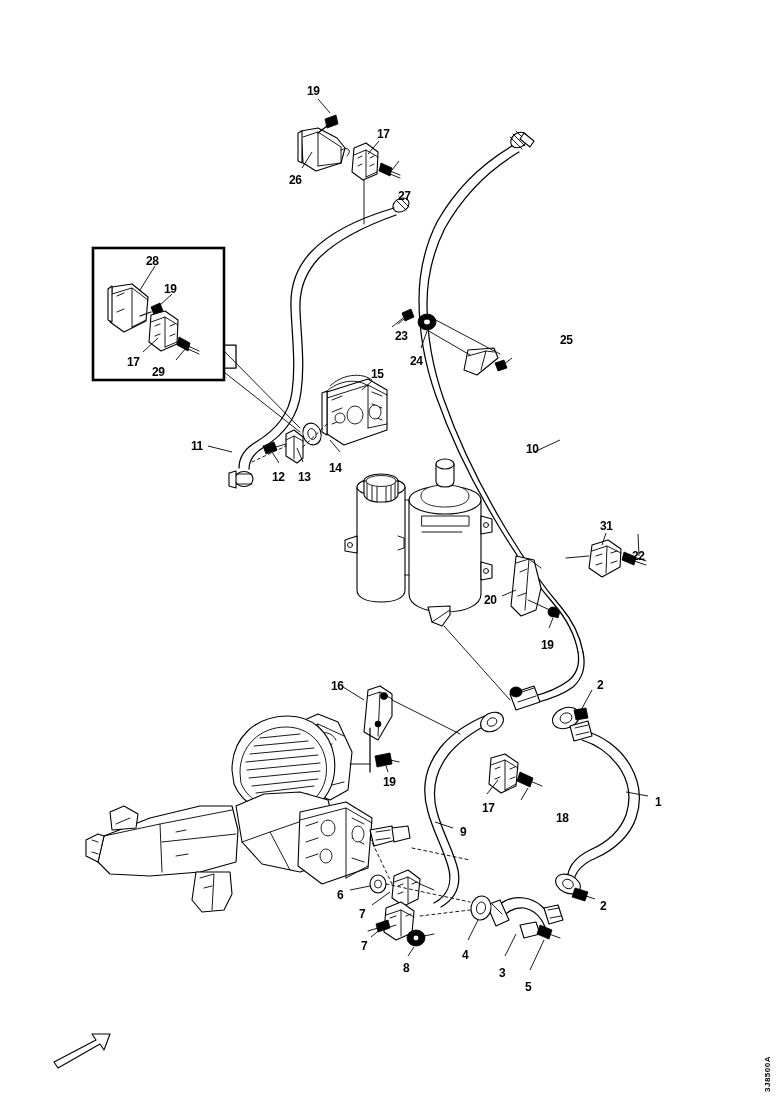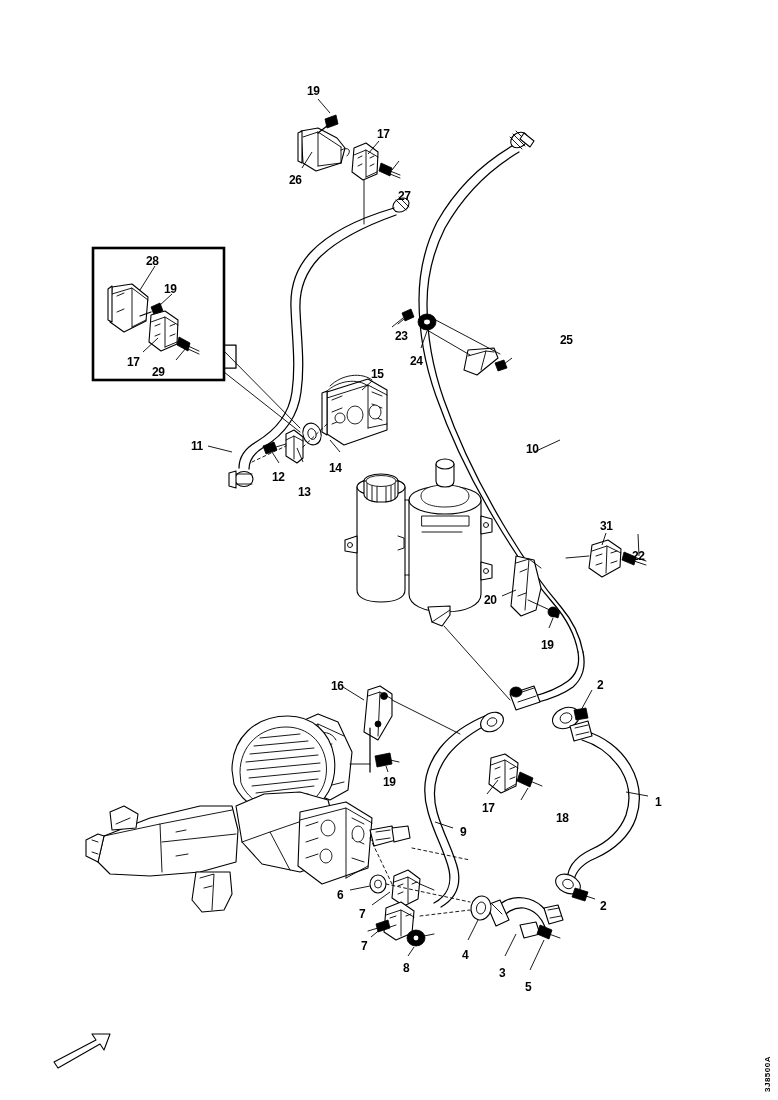--- a/index.html
+++ b/index.html
@@ -483,21 +483,21 @@
   <div class="callout" style="left:146px;top:255px;">28</div>
   <div class="callout" style="left:164px;top:283px;">19</div>
   <div class="callout" style="left:127px;top:356px;">17</div>
   <div class="callout" style="left:152px;top:366px;">29</div>
   <div class="callout" style="left:395px;top:330px;text-align:center;">23</div>
   <div class="callout" style="left:410px;top:355px;">24</div>
   <div class="callout" style="left:512px;top:334px;margin-left:48px;">25</div>
   <div class="callout" style="left:371px;top:368px;">15</div>
   <div class="callout" style="left:191px;top:440px;text-align:right;">11</div>
   <div class="callout" style="left:272px;top:471px;">12</div>
-  <div class="callout" style="left:298px;top:471px;margin-top:15px;">13</div>
+  <div class="callout" style="left:298px;top:471px;">13</div>
   <div class="callout" style="left:329px;top:462px;">14</div>
   <div class="callout" style="left:526px;top:443px;">10</div>
   <div class="callout" style="left:600px;top:520px;">31</div>
   <div class="callout" style="left:632px;top:521px;margin-top:29px;">22</div>
   <div class="callout" style="left:484px;top:594px;">20</div>
   <div class="callout" style="left:541px;top:639px;">19</div>
   <div class="callout" style="left:331px;top:680px;">16</div>
   <div class="callout" style="left:383px;top:776px;">19</div>
   <div class="callout" style="left:597px;top:679px;">2</div>
   <div class="callout" style="left:655px;top:796px;">1</div>

